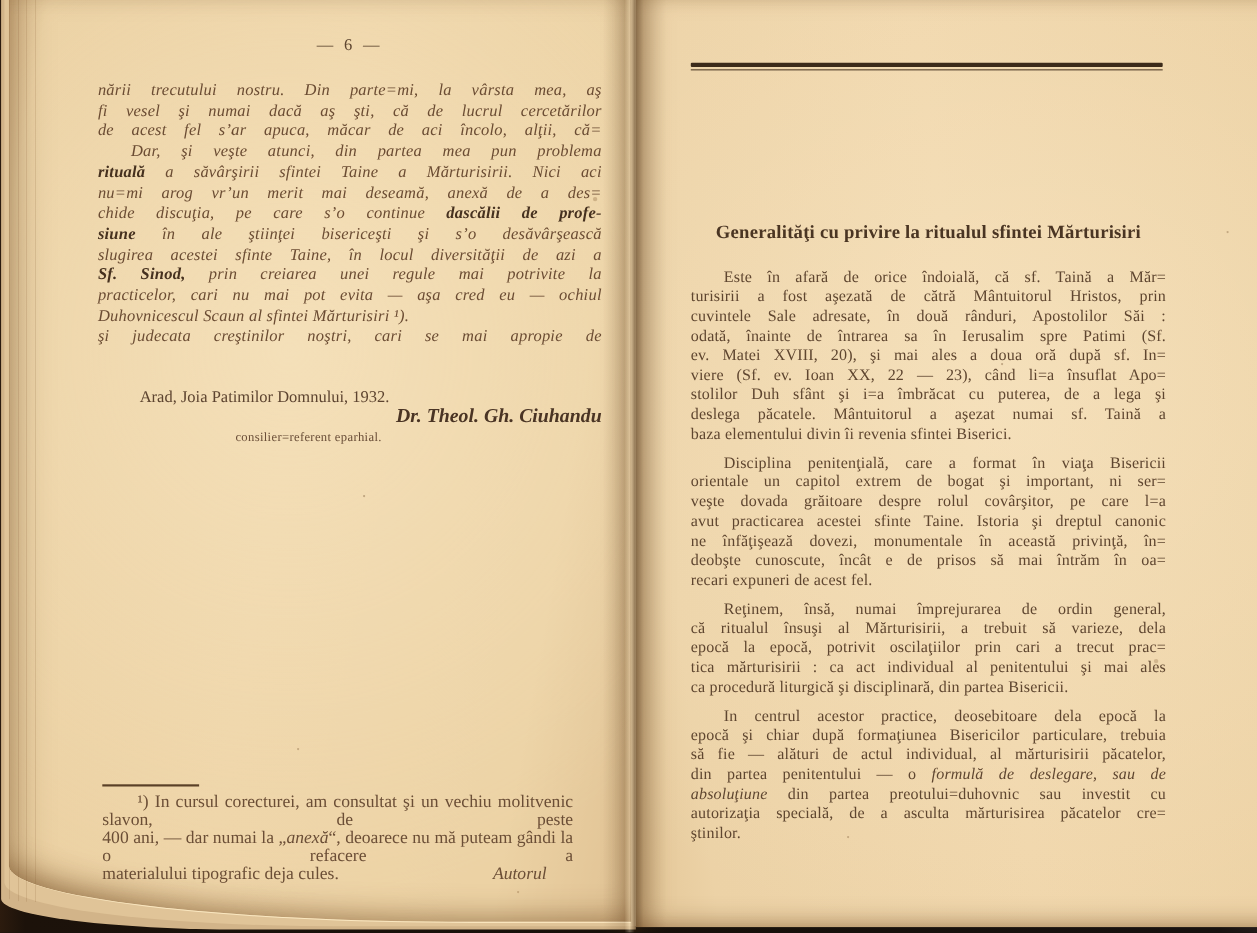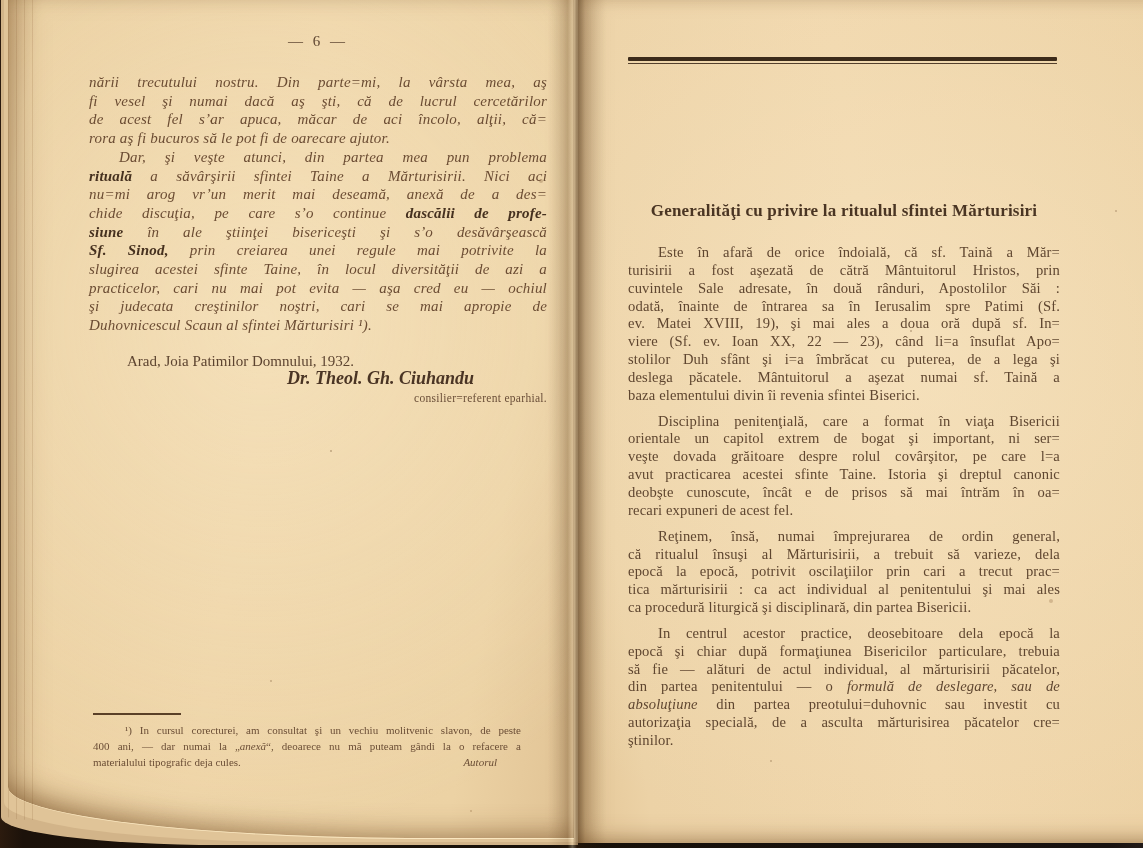--- a/index.html
+++ b/index.html
@@ -64,27 +64,27 @@
   .right-body .para { margin-bottom:8px; }
 
   .tline { text-align:justify; text-align-last:justify; }
   .tline.lastline { text-align-last:left; }
   .tline.firstline { text-indent:30px; }
   .bold { font-weight:bold; color:#46311f; }
   .italic { font-style:italic;margin-top:45px; }
 
   .dateline { position:absolute; top:353px; left:0; right:0; padding-left:38px;
     font-size:15px; color:#5d4430; }
-  .sig-name { position:absolute; top:368px; left:0; right:0; padding-left:125px; text-align:center;
+  .sig-name { position:absolute; top:368px; left:0; right:0; padding-left:125px; text-align:right;
     font-size:18px; font-weight:bold; font-style:italic; color:#4a3424; }
-  .sig-role { position:absolute; top:392px; left:0; right:0; padding-left:125px; text-align:right;
+  .sig-role { position:absolute; top:392px; left:0; right:0; padding-left:125px; text-align:left;
     font-size:11.5px; color:#6a4e38; letter-spacing:.3px; }
 
   .footnote { position:absolute; top:713px; left:4px; width:428px;
-    font-size:11px; line-height:16.2px; color:#6b4e36; }
+    font-size:16px; line-height:16.2px; color:#6b4e36; }
   .fn-rule { width:88px; height:2px; background:#5a4027; margin-bottom:7px; }
   .fn-line1 { text-indent:32px; text-align:justify; text-align-last:justify; }
   .fn-line2 { text-align:justify; text-align-last:justify; }
   .fn-line3 { display:flex; justify-content:space-between; }
   .fn-author { font-style:italic; padding-right:24px; }
 
   .rule-double { position:absolute; top:57px; left:0; width:429px; }
   .rule-thick { height:4px; background:#3c2b1a; border-radius:1px; }
   .rule-thin  { height:1px; background:#54402c; margin-top:2px; }
 
@@ -101,33 +101,32 @@
 
   <div class="sheet page-left">
     <div class="col left-col">
       <div class="pagenum">— 6 —</div>
 
       <div class="left-body">
           <div class="para">
             <div class="tline"><span>nării trecutului nostru. Din parte=mi, la vârsta mea, aş</span></div>
             <div class="tline"><span>fi vesel şi numai dacă aş şti, că de lucrul cercetărilor</span></div>
             <div class="tline"><span>de acest fel s’ar apuca, măcar de aci încolo, alţii, că=</span></div>
-            <div class="tline lastline"><span>rora aş fi bucuros să le pot fi de oarecare ajutor.</span></div>
           </div>
           <div class="para">
             <div class="tline firstline"><span>Dar, şi veşte atunci, din partea mea pun problema</span></div>
             <div class="tline"><span class="bold">rituală</span><span> a săvârşirii sfintei Taine a Mărturisirii. Nici aci</span></div>
             <div class="tline"><span>nu=mi arog vr’un merit mai deseamă, anexă de a des=</span></div>
             <div class="tline"><span>chide discuţia, pe care s’o continue </span><span class="bold">dascălii de profe-</span></div>
             <div class="tline"><span class="bold">siune</span><span> în ale ştiinţei bisericeşti şi s’o desăvârşească</span></div>
+            <div class="tline"><span>slugirea acestei sfinte Taine, în locul diversităţii de azi a</span></div>
             <div class="tline"><span class="bold">Sf. Sinod,</span><span> prin creiarea unei regule mai potrivite la</span></div>
-            <div class="tline"><span>slugirea acestei sfinte Taine, în locul diversităţii de azi a</span></div>
             <div class="tline"><span>practicelor, cari nu mai pot evita — aşa cred eu — ochiul</span></div>
+            <div class="tline lastline"><span>Duhovnicescul Scaun al sfintei Mărturisiri ¹).</span></div>
             <div class="tline"><span>şi judecata creştinilor noştri, cari se mai apropie de</span></div>
-            <div class="tline lastline"><span>Duhovnicescul Scaun al sfintei Mărturisiri ¹).</span></div>
           </div>
         </div>
 
       <div class="dateline">Arad, Joia Patimilor Domnului, 1932.</div>
       <div class="sig-name">Dr. Theol. Gh. Ciuhandu</div>
       <div class="sig-role">consilier=referent eparhial.</div>
 
       <div class="footnote">
         <div class="fn-rule"></div>
         <div class="fn-line1">¹) In cursul corecturei, am consultat şi un vechiu molitvenic slavon, de peste</div>
@@ -147,31 +146,32 @@
         <div class="rule-thick"></div>
         <div class="rule-thin"></div>
       </div>
       <div class="chapter-heading">Generalităţi cu privire la ritualul sfintei Mărturisiri</div>
       <div class="right-body">
           <div class="para">
             <div class="tline firstline"><span>Este în afară de orice îndoială, că sf. Taină a Măr=</span></div>
             <div class="tline"><span>turisirii a fost aşezată de cătră Mântuitorul Hristos, prin</span></div>
             <div class="tline"><span>cuvintele Sale adresate, în două rânduri, Apostolilor Săi :</span></div>
             <div class="tline"><span>odată, înainte de întrarea sa în Ierusalim spre Patimi (Sf.</span></div>
-            <div class="tline"><span>ev. Matei XVIII, 19), şi mai ales a doua oră după sf. In=</span></div>
+            <div class="tline"><span>ev. Matei XVIII, 20), şi mai ales a doua oră după sf. In=</span></div>
             <div class="tline"><span>viere (Sf. ev. Ioan XX, 22 — 23), când li=a însuflat Apo=</span></div>
             <div class="tline"><span>stolilor Duh sfânt şi i=a îmbrăcat cu puterea, de a lega şi</span></div>
             <div class="tline"><span>deslega păcatele. Mântuitorul a aşezat numai sf. Taină a</span></div>
             <div class="tline lastline"><span>baza elementului divin îi revenia sfintei Biserici.</span></div>
           </div>
           <div class="para">
             <div class="tline firstline"><span>Disciplina penitenţială, care a format în viaţa Bisericii</span></div>
             <div class="tline"><span>orientale un capitol extrem de bogat şi important, ni ser=</span></div>
             <div class="tline"><span>veşte dovada grăitoare despre rolul covârşitor, pe care l=a</span></div>
             <div class="tline"><span>avut practicarea acestei sfinte Taine. Istoria şi dreptul canonic</span></div>
+            <div class="tline"><span>ne înfăţişează dovezi, monumentale în această privinţă, în=</span></div>
             <div class="tline"><span>deobşte cunoscute, încât e de prisos să mai întrăm în oa=</span></div>
             <div class="tline lastline"><span>recari expuneri de acest fel.</span></div>
           </div>
           <div class="para">
             <div class="tline firstline"><span>Reţinem, însă, numai împrejurarea de ordin general,</span></div>
             <div class="tline"><span>că ritualul însuşi al Mărturisirii, a trebuit să varieze, dela</span></div>
             <div class="tline"><span>epocă la epocă, potrivit oscilaţiilor prin cari a trecut prac=</span></div>
             <div class="tline"><span>tica mărturisirii : ca act individual al penitentului şi mai ales</span></div>
             <div class="tline lastline"><span>ca procedură liturgică şi disciplinară, din partea Bisericii.</span></div>
           </div>

